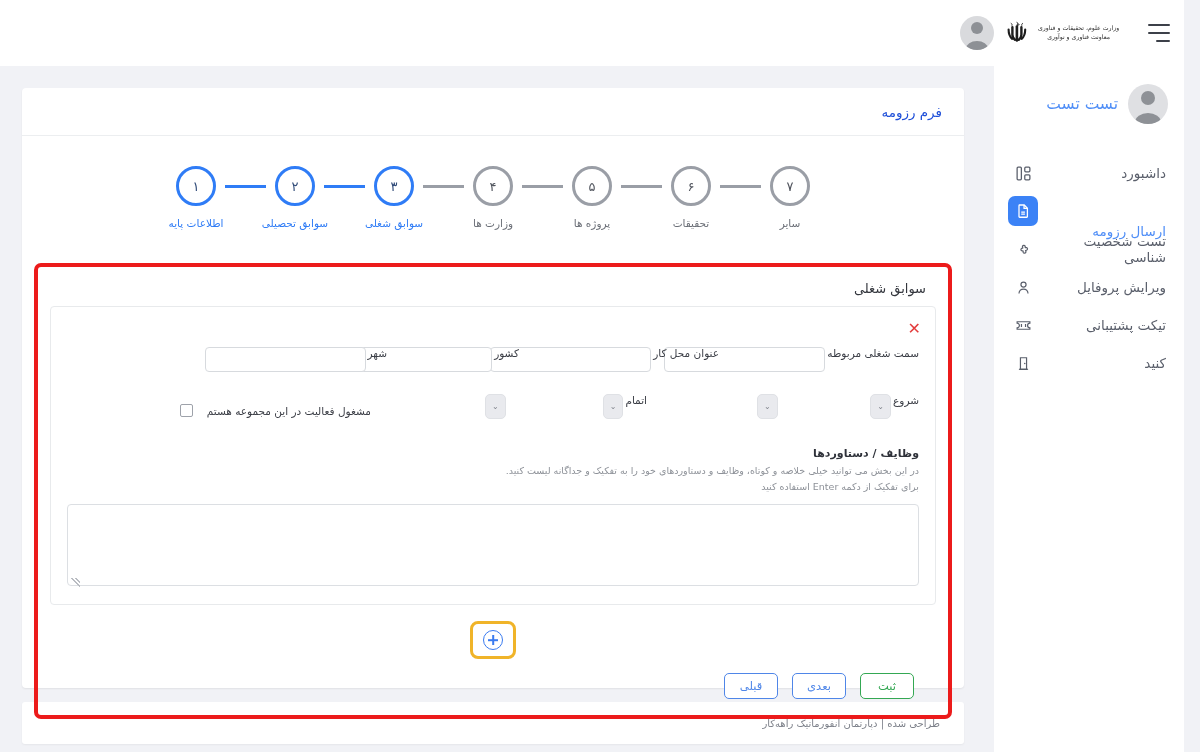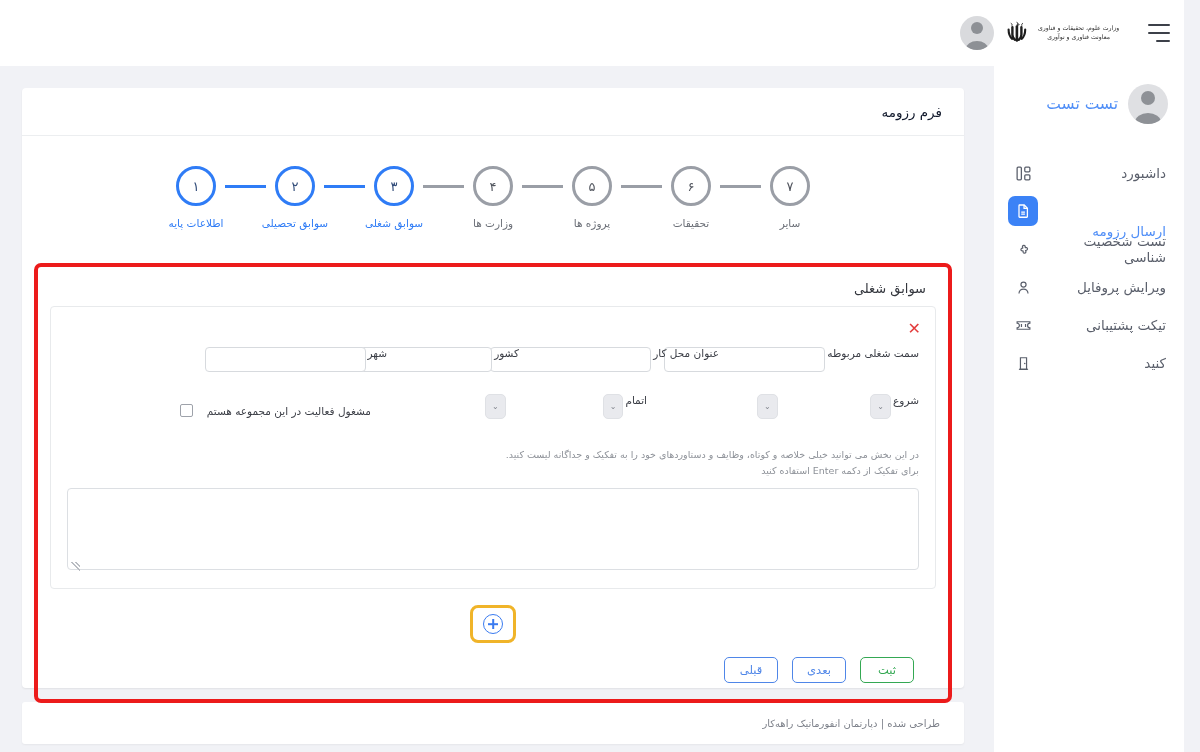--- a/index.html
+++ b/index.html
@@ -116,21 +116,21 @@
 
   .card {
     background: #ffffff; border-radius: 4px;
     box-shadow: 0 1px 2px rgba(0,0,0,.07);
     min-height: 600px; position: relative;
   }
   .card-head {
     height: 48px; display: flex; align-items: center;
     padding: 0 22px; border-bottom: 1px solid #eceef0;
   }
-  .card-head-title { font-size: 13.5px; color: #0f172a; }
+  .card-head-title { font-size: 13.5px; color: #1d4ed8; }
 
   
   .stepper {
     display: flex; align-items: flex-start; justify-content: center;
     padding: 30px 0 8px 0; gap: 0;
   }
   .step { display: flex; flex-direction: column; align-items: center; width: 58px; position: relative; }
   .step-circle {
     width: 40px; height: 40px; border-radius: 50%;
     border: 3px solid #9a9ea6; background: #fff;
@@ -458,20 +458,21 @@
                 </div>
               </div>
               <div class="check-wrap">
                 <span class="check-label">مشغول فعالیت در این مجموعه هستم</span>
                 <span class="check-box"></span>
               </div>
             </div>
 
             
             <div class="duties">
+              <div class="duties-title">وظایف / دستاوردها</div>
               <div class="duties-hint">در این بخش می توانید خیلی خلاصه و کوتاه، وظایف و دستاوردهای خود را به تفکیک و جداگانه لیست کنید.</div>
               <div class="duties-hint">برای تفکیک از دکمه Enter استفاده کنید</div>
               <div class="ta-wrap">
                 <textarea class="ta" placeholder="" style=""></textarea>
                 <span class="ta-handle"></span>
               </div>
             </div>
 
           </div>
 

